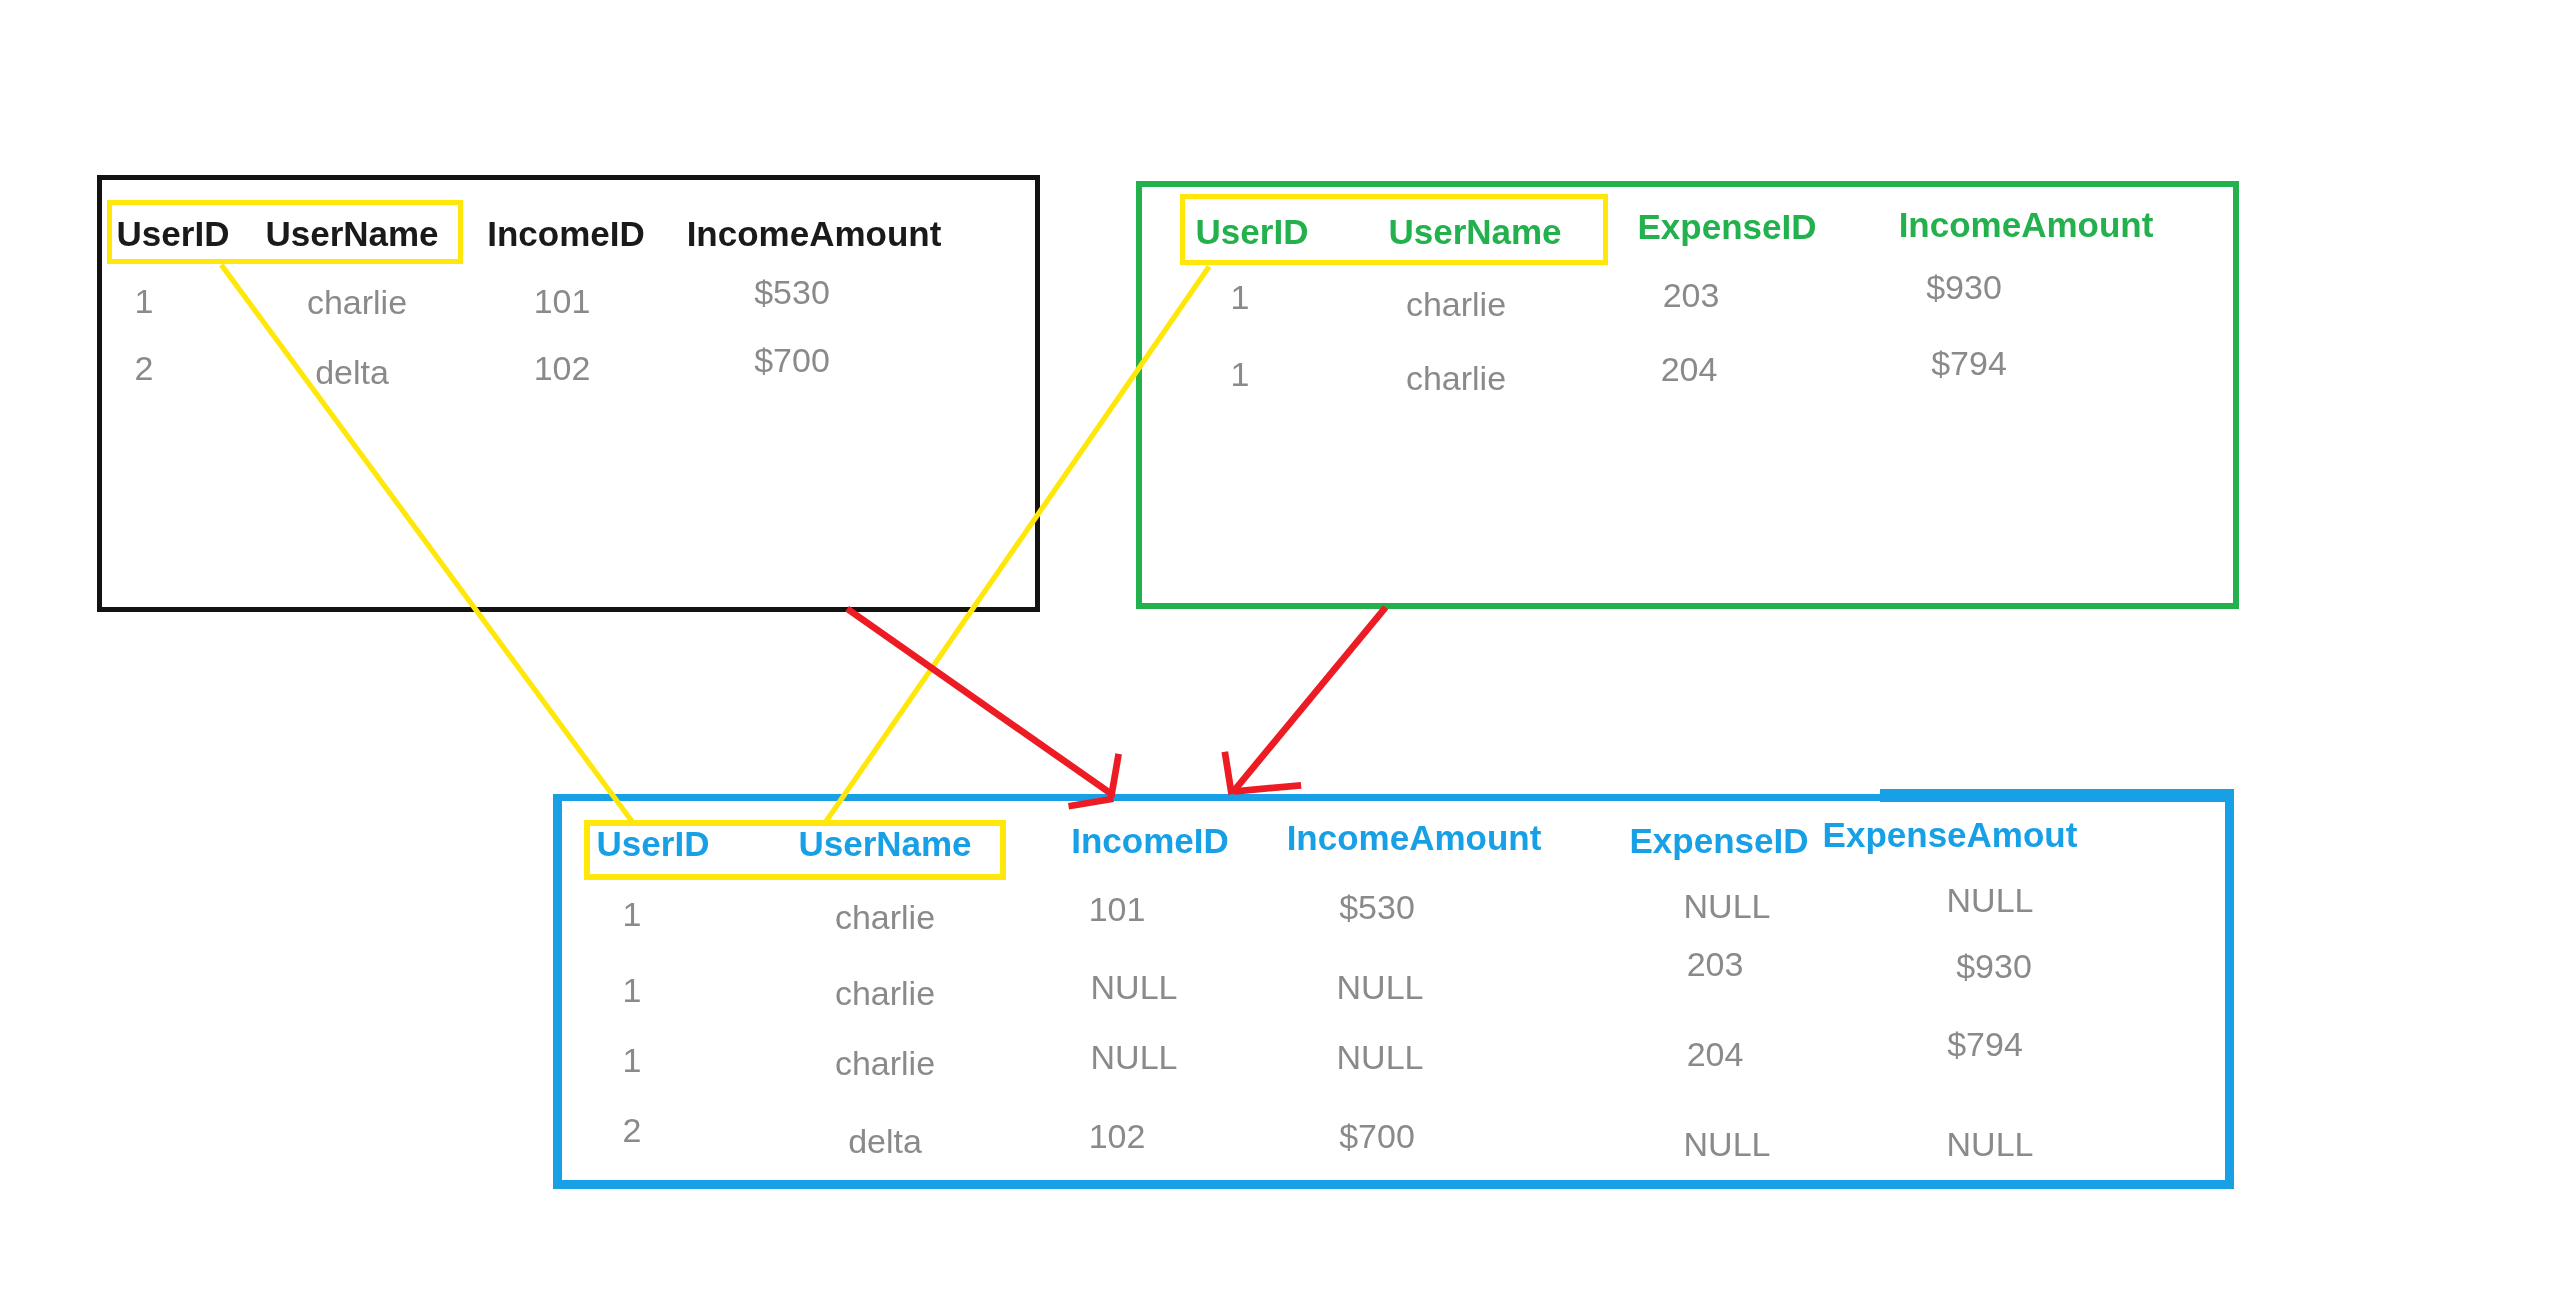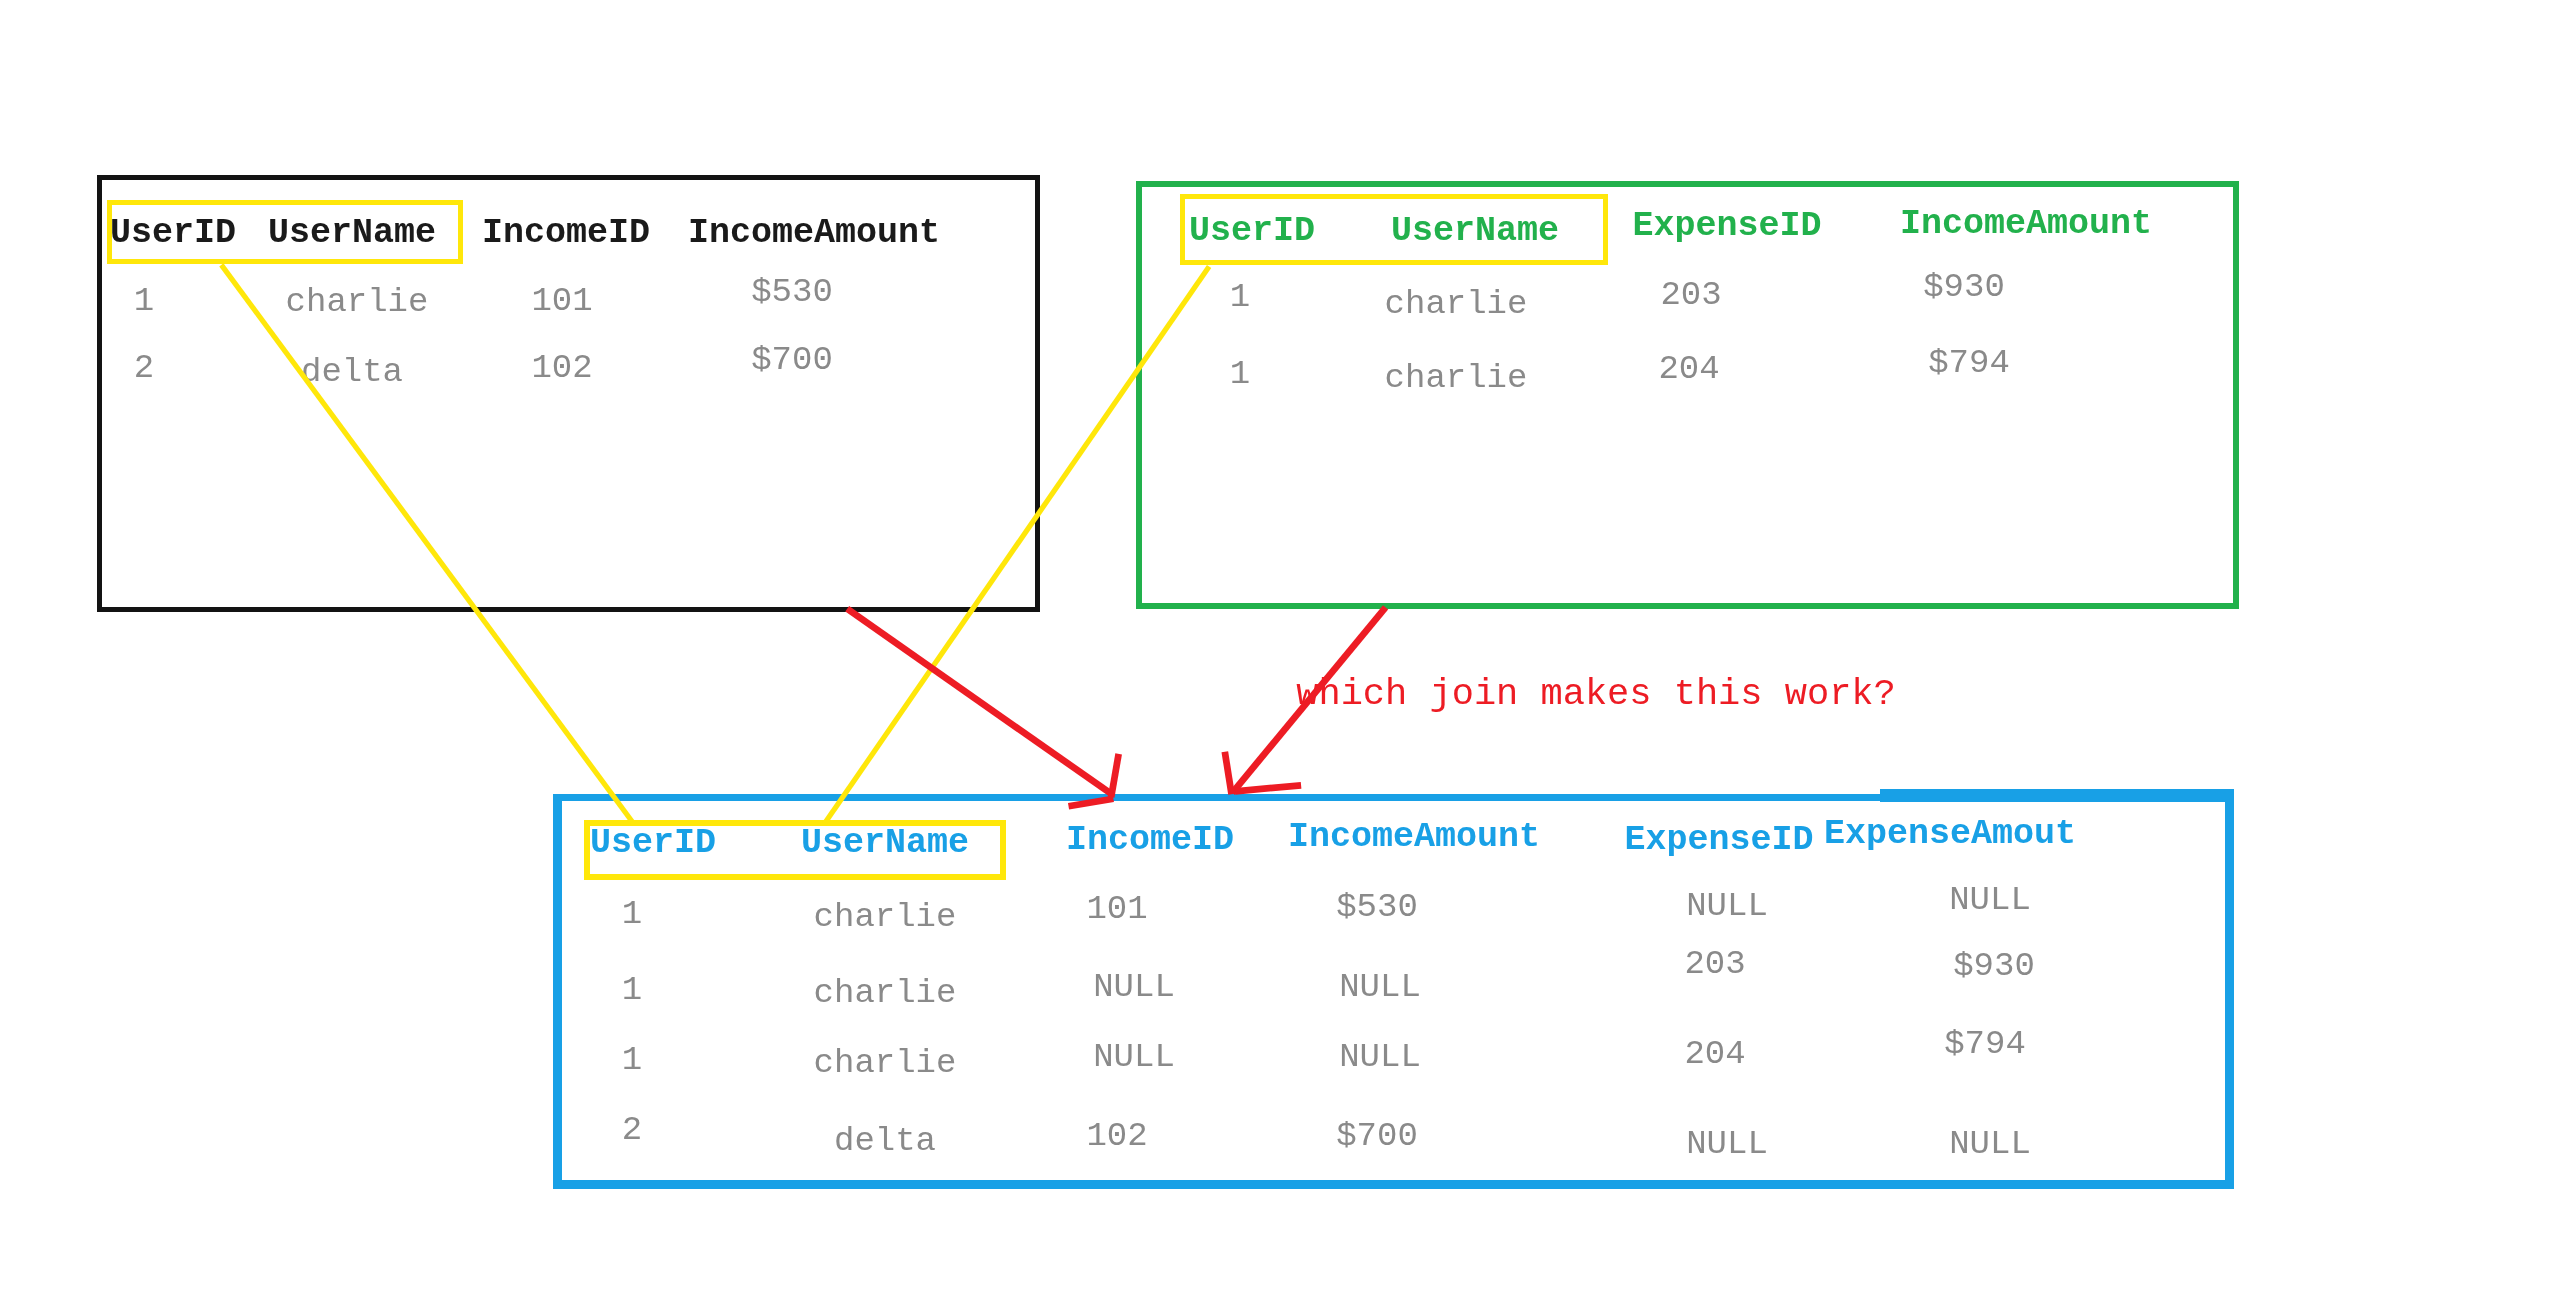--- a/index.html
+++ b/index.html
@@ -1,18 +1,18 @@
 <!DOCTYPE html>
 <html style="font-size:12px"><head>
 <meta charset="utf-8">
 <style>
   html,body{margin:0;padding:0;background:#ffffff;}
   .canvas{
     position:relative;width:2252px;height:1294px;background:#ffffff;overflow:hidden;
-    font-family:Liberation Mono, monospace;
+    font-family:Liberation Sans, sans-serif;
   }
   .tbl{position:absolute;box-sizing:border-box;background:transparent;}
   #income-tbl{left:97px;top:175px;width:943px;height:437px;border:5.2px solid #131313;}
   #expense-tbl{left:1136px;top:181px;width:1103px;height:428px;border:6px solid #22b14c;}
   #result-tbl{left:553px;top:794px;width:1681px;height:395px;border:9px solid #18a0e6;border-top:none;}
   .border-strip{position:absolute;background:#18a0e6;}
   #result-top-a{left:553px;top:794px;width:1327px;height:6.7px;}
   #result-top-b{left:1880px;top:789px;width:354px;height:12.7px;}
   .kbox{position:absolute;box-sizing:border-box;border:5.2px solid #ffe70a;background:transparent;}
   #kbox-income{left:107px;top:200px;width:356px;height:64px;}
@@ -99,21 +99,20 @@
   <span class="cell val" style="left:1715px;top:1054px;">204</span>
   <span class="cell val" style="left:1985px;top:1044px;">$794</span>
 
   <span class="cell val" style="left:632px;top:1130px;">2</span>
   <span class="cell val" style="left:885px;top:1141px;">delta</span>
   <span class="cell val" style="left:1117px;top:1136px;">102</span>
   <span class="cell val" style="left:1377px;top:1136px;">$700</span>
   <span class="cell val" style="left:1727px;top:1144px;">NULL</span>
   <span class="cell val" style="left:1990px;top:1144px;">NULL</span>
 
-  <span class="annotation" style="left:1596px;top:694px;">which join makes this work?</span>
 
   <svg class="overlay" viewBox="0 0 3445 1730">
     <line x1="296" y1="354" x2="848" y2="1102" stroke="#ffe70a" stroke-width="7"></line>
     <line x1="1617" y1="356" x2="1102" y2="1102" stroke="#ffe70a" stroke-width="7"></line>
 
     <g stroke="#ed1c24" stroke-width="9">
       <line x1="1133" y1="814" x2="1487" y2="1062"></line>
       <line x1="1496" y1="1008" x2="1486" y2="1066"></line>
       <line x1="1429" y1="1078" x2="1489" y2="1068"></line>
     </g>

